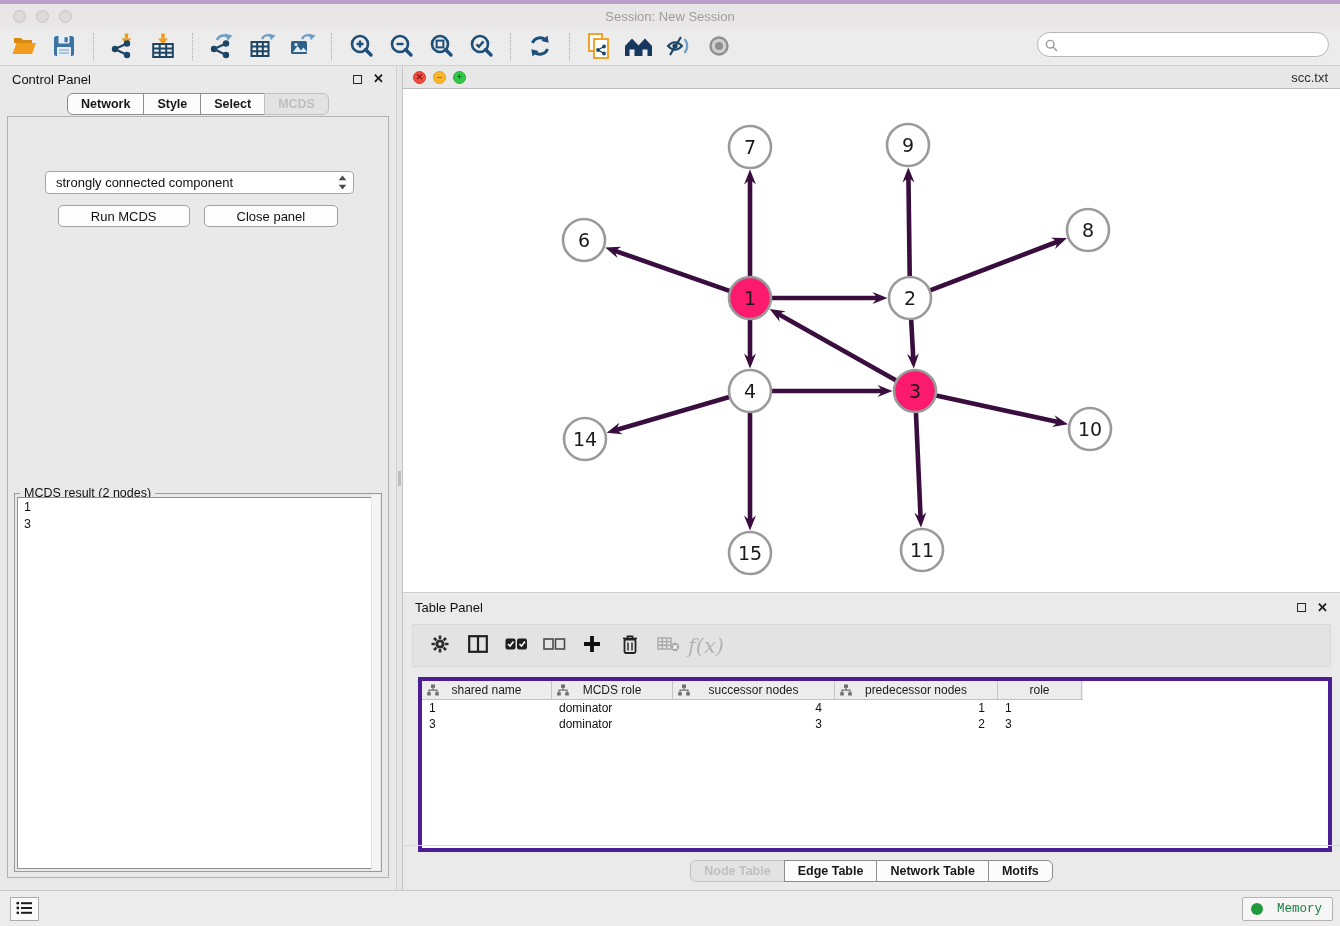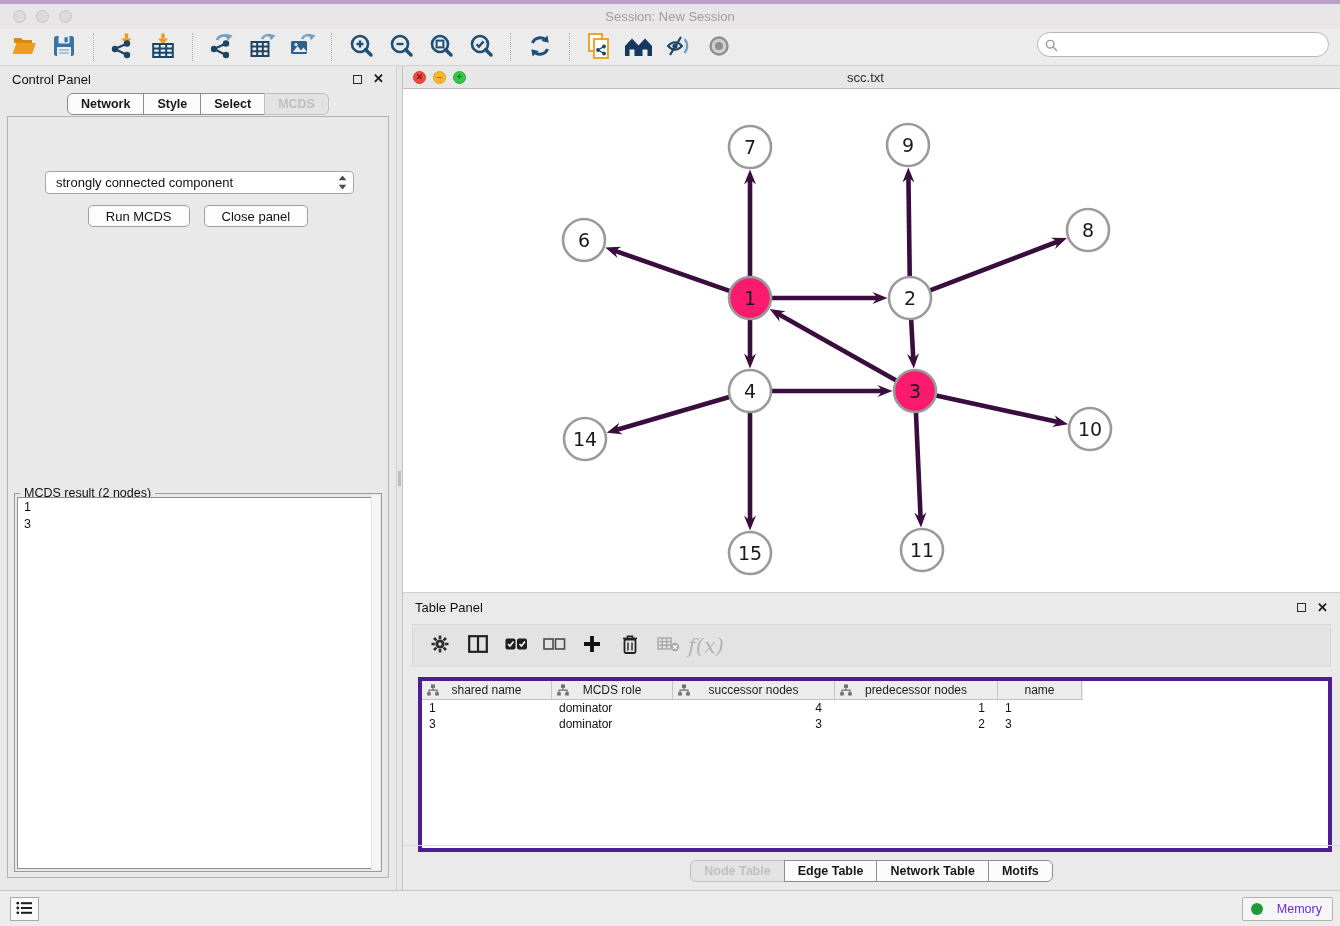--- a/index.html
+++ b/index.html
@@ -27,37 +27,37 @@
   .cp-tabs{display:flex;justify-content:center;margin-top:1px;position:relative;z-index:2}
   .tab{height:22px;padding:0 13px;border:1px solid #8d8d8d;background:#fcfcfc;font-size:12.5px;font-weight:bold;color:#181818;margin-left:-1px;display:flex;align-items:center;cursor:default}
   .tab:first-child{border-top-left-radius:6px;border-bottom-left-radius:6px;margin-left:0}
   .tab:last-child{border-top-right-radius:6px;border-bottom-right-radius:6px}
   .tab.active{background:#e3e3e3;border-color:#c0c0c0;color:#bfbfbf}
   .cp-box{position:absolute;left:7px;right:7px;top:50px;bottom:12px;border:1px solid #b3b3b3;background:#e9e9e9}
   .opt-label{text-align:center;margin-top:22px;font-size:13px;color:#111}
   .combo{position:absolute;left:37px;right:34px;top:54px;height:23px;background:#fff;border:1px solid #a6a6a6;border-radius:4px;display:flex;align-items:center;font-size:13px;padding-left:10px;color:#111}
   .combo .stepper{margin-left:auto;margin-right:6px;display:flex;align-items:center}
   .btn-row{position:absolute;top:88px;left:0;right:0;display:flex;justify-content:center;gap:14px}
-  .mac-btn{height:22px;padding:0 17px;background:#fdfdfd;border:1px solid #9f9f9f;border-radius:5px;font-size:13px;font-family:inherit;color:#111}
+  .mac-btn{height:22px;padding:0 32px;background:#fdfdfd;border:1px solid #9f9f9f;border-radius:5px;font-size:13px;font-family:inherit;color:#111}
   .result-group{position:absolute;left:6px;right:6px;top:376px;bottom:5px;border:1px solid #9b9b9b}
   .result-label{position:absolute;top:-8px;left:5px;background:#e9e9e9;padding:0 4px;font-size:12.5px;color:#111}
   .result-inner{position:absolute;left:2px;right:2px;top:3px;bottom:2px;background:#fff;border:1px solid #8e8e8e;font-size:12.5px;line-height:17px;padding:1px 12px 0 6px;white-space:pre;color:#111}
   .result-scroll{position:absolute;right:1px;top:1px;bottom:1px;width:9px;background:#f5f5f5;border-left:1px solid #e3e3e3}
   
   .vsplit{position:absolute;left:396px;top:66px;width:7px;bottom:36px;background:#e6e6e6;border-left:1px solid #d0d0d0;border-right:1px solid #c4c4c4}
   .vsplit .thumb{position:absolute;top:405px;left:1px;width:3px;height:15px;background:#bdbdbd}
   
   .net-win{position:absolute;left:403px;top:66px;right:0;height:526px;background:#fff}
   .net-titlebar{height:23px;background:#e7e7e7;border-bottom:1px solid #bcbcbc;position:relative;display:flex;align-items:center}
   .traffic{display:flex;gap:7px;margin-left:10px;position:relative;z-index:2}
   .tl{width:13px;height:13px;border-radius:50%;font-size:9px;line-height:11px;text-align:center;font-weight:bold;border:1px solid transparent;cursor:default}
   .tl.close{background:#ef4b40;border-color:#d23b30;color:#871810}
   .tl.min{background:#fdb52b;border-color:#e2a01d;color:#93620a}
   .tl.zoom{background:#32c847;border-color:#2aa93c;color:#0d6e1b}
-  .net-title{position:absolute;left:0;right:12px;text-align:center;font-size:13px;color:#2c2c2c}
+  .net-title{position:absolute;left:0;right:12px;text-align:right;font-size:13px;color:#2c2c2c}
   svg.graph{position:absolute;top:23px;left:0}
   svg.graph text{font-family:"DejaVu Sans",sans-serif}
   
   .table-panel{position:absolute;left:403px;top:592px;right:0;bottom:36px;background:#eaeaea;border-top:1px solid #cfcfcf}
   .tp-header{height:29px;display:flex;align-items:center;padding:0 12px;font-size:13px;color:#111}
   .tp-toolbar{position:absolute;left:9px;right:9px;top:31px;height:43px;background:#e3e3e3;border:1px solid #d8d8d8;display:flex;align-items:center;gap:8px;padding-left:12px}
   .tt-btn{width:30px;height:34px;background:none;border:none;display:flex;align-items:center;justify-content:center;padding:0}
   .fx{font-family:"DejaVu Serif",serif;font-style:italic;font-size:21px;color:#b4b4b4}
   .node-table{position:absolute;left:15px;right:8px;top:84px;height:175px;background:#fff;border:4px solid #4c1d95;overflow:hidden}
   .nt-header{display:flex;height:19px;border-bottom:1px solid #c2c2c2;width:661px;background:#ececec}
@@ -65,21 +65,21 @@
   .th .tree{position:absolute;left:5px;top:3px}
   .c0{width:130px}.c1{width:121px}.c2{width:162px}.c3{width:163px}.c4{width:84px}
   .tr{display:flex;height:16px;font-size:12px;align-items:center;color:#111}
   .td{padding:0 7px;overflow:hidden;white-space:nowrap}
   .td.a-right{text-align:right;padding-right:13px}
   .tp-footer{position:absolute;left:0;right:0;bottom:8px;height:37px;border-top:1px solid #d9d9d9;display:flex;align-items:flex-end;justify-content:center}
   .tp-tabs{display:flex}
   
   .status-bar{position:absolute;left:0;right:0;bottom:0;height:36px;background:#ececec;border-top:1px solid #c6c6c6}
   .list-btn{position:absolute;left:10px;top:6px;width:29px;height:24px;background:#fafafa;border:1px solid #ababab;display:flex;align-items:center;justify-content:center}
-  .mem-btn{position:absolute;right:7px;top:6px;height:24px;padding:0 10px 0 8px;background:#f6f6f6;border:1px solid #b3b3b3;border-radius:2px;display:flex;align-items:center;gap:14px;font-size:12.5px;font-family:Liberation Sans, sans-serif;color:#6d28d9}
+  .mem-btn{position:absolute;right:7px;top:6px;height:24px;padding:0 10px 0 8px;background:#f6f6f6;border:1px solid #b3b3b3;border-radius:2px;display:flex;align-items:center;gap:14px;font-size:12.5px;font-family:Liberation Mono, monospace;color:#15803d}
   .mem-dot{width:12px;height:12px;border-radius:50%}
 </style>
 </head>
 <body>
 
 <div class="accent-strip"></div>
 <div class="titlebar">
   <div class="mac-lights">
     <span class="mac-light"></span>
     <span class="mac-light"></span>
@@ -467,21 +467,21 @@
         <div class="th c3">
           <span class="tree"><svg width="12" height="12" viewBox="0 0 12 12">
               <rect x="4" y="0.5" width="4" height="3.4" fill="#6e6e6e"></rect>
               <path d="M6 3.9v2.2M2 8.2V6.1h8v2.1" stroke="#6e6e6e" stroke-width="1.2" fill="none"></path>
               <rect x="0.2" y="8.2" width="3.6" height="3.3" fill="#6e6e6e"></rect>
               <rect x="8.2" y="8.2" width="3.6" height="3.3" fill="#6e6e6e"></rect>
             </svg></span>
           <span class="th-label">predecessor nodes</span>
         </div>
         <div class="th c4">
-          <span class="th-label">name</span>
+          <span class="th-label">role</span>
         </div>
       </div>
     <div>
         <div class="tr">
           <div class="td c0 a-left">1</div>
           <div class="td c1 a-left">dominator</div>
           <div class="td c2 a-right">4</div>
           <div class="td c3 a-right">1</div>
           <div class="td c4 a-left">1</div>
         </div>

